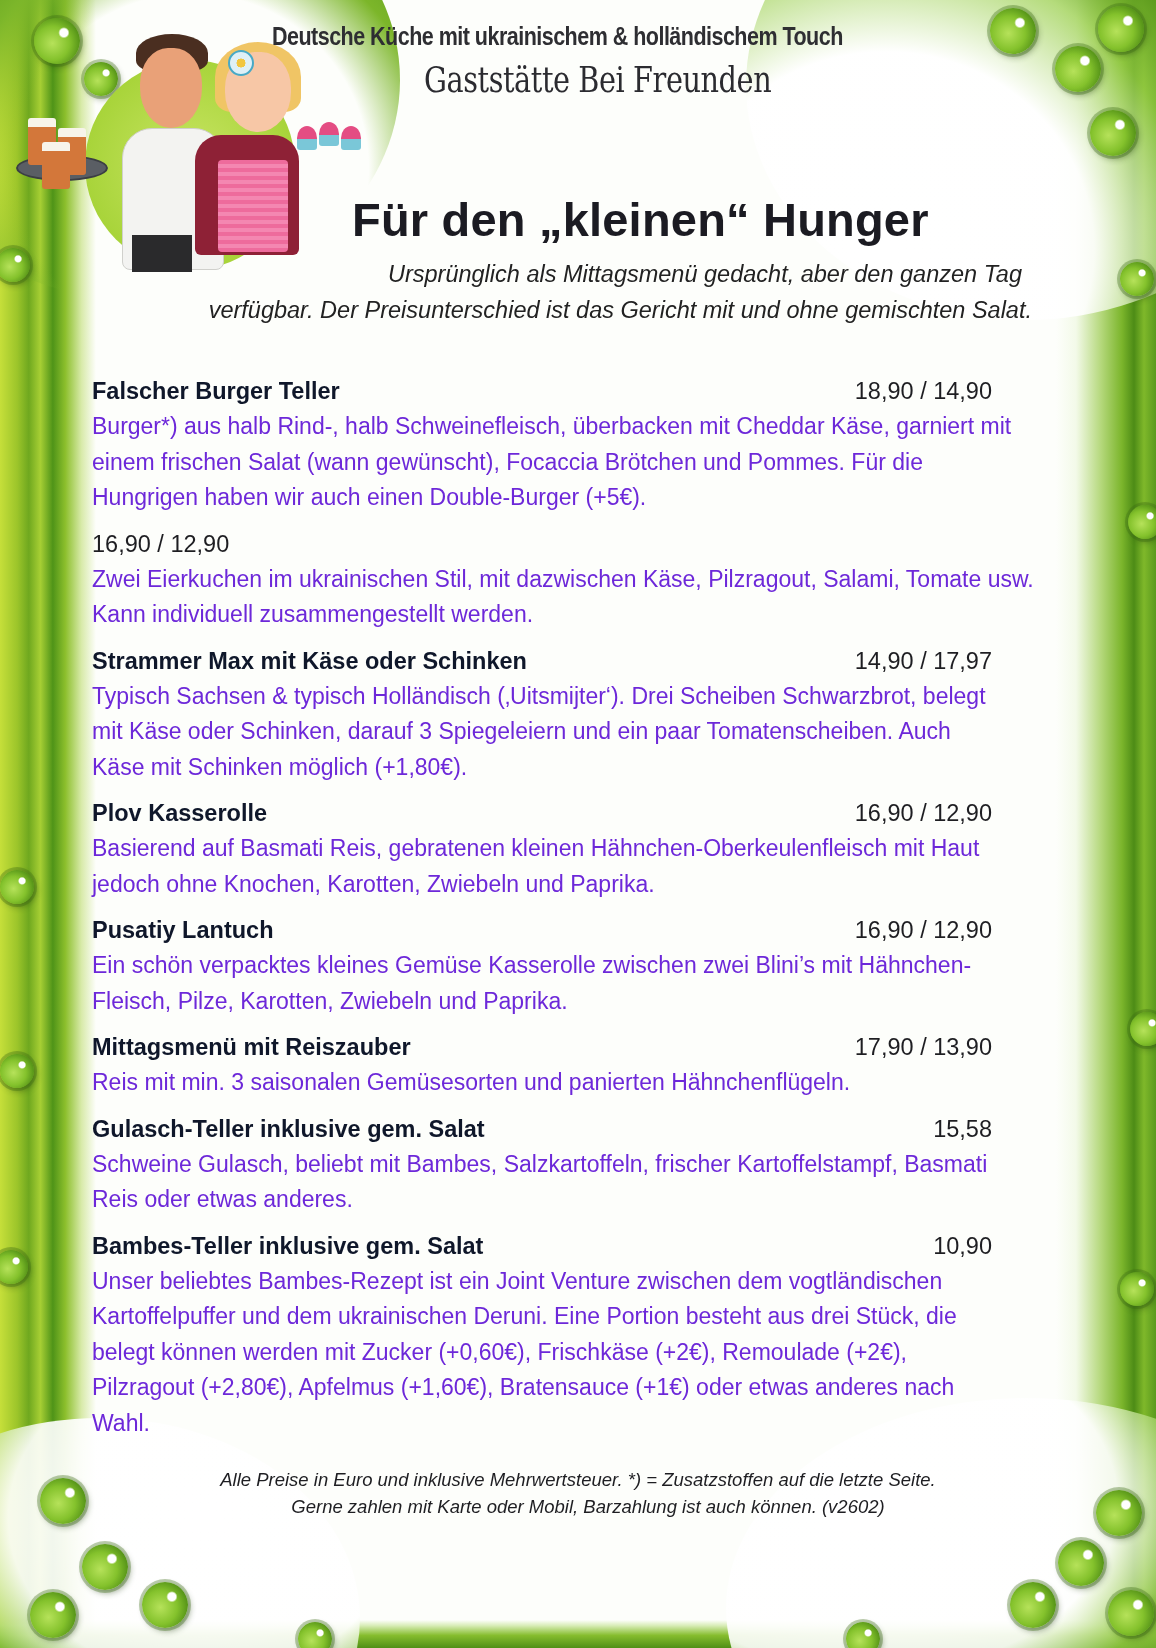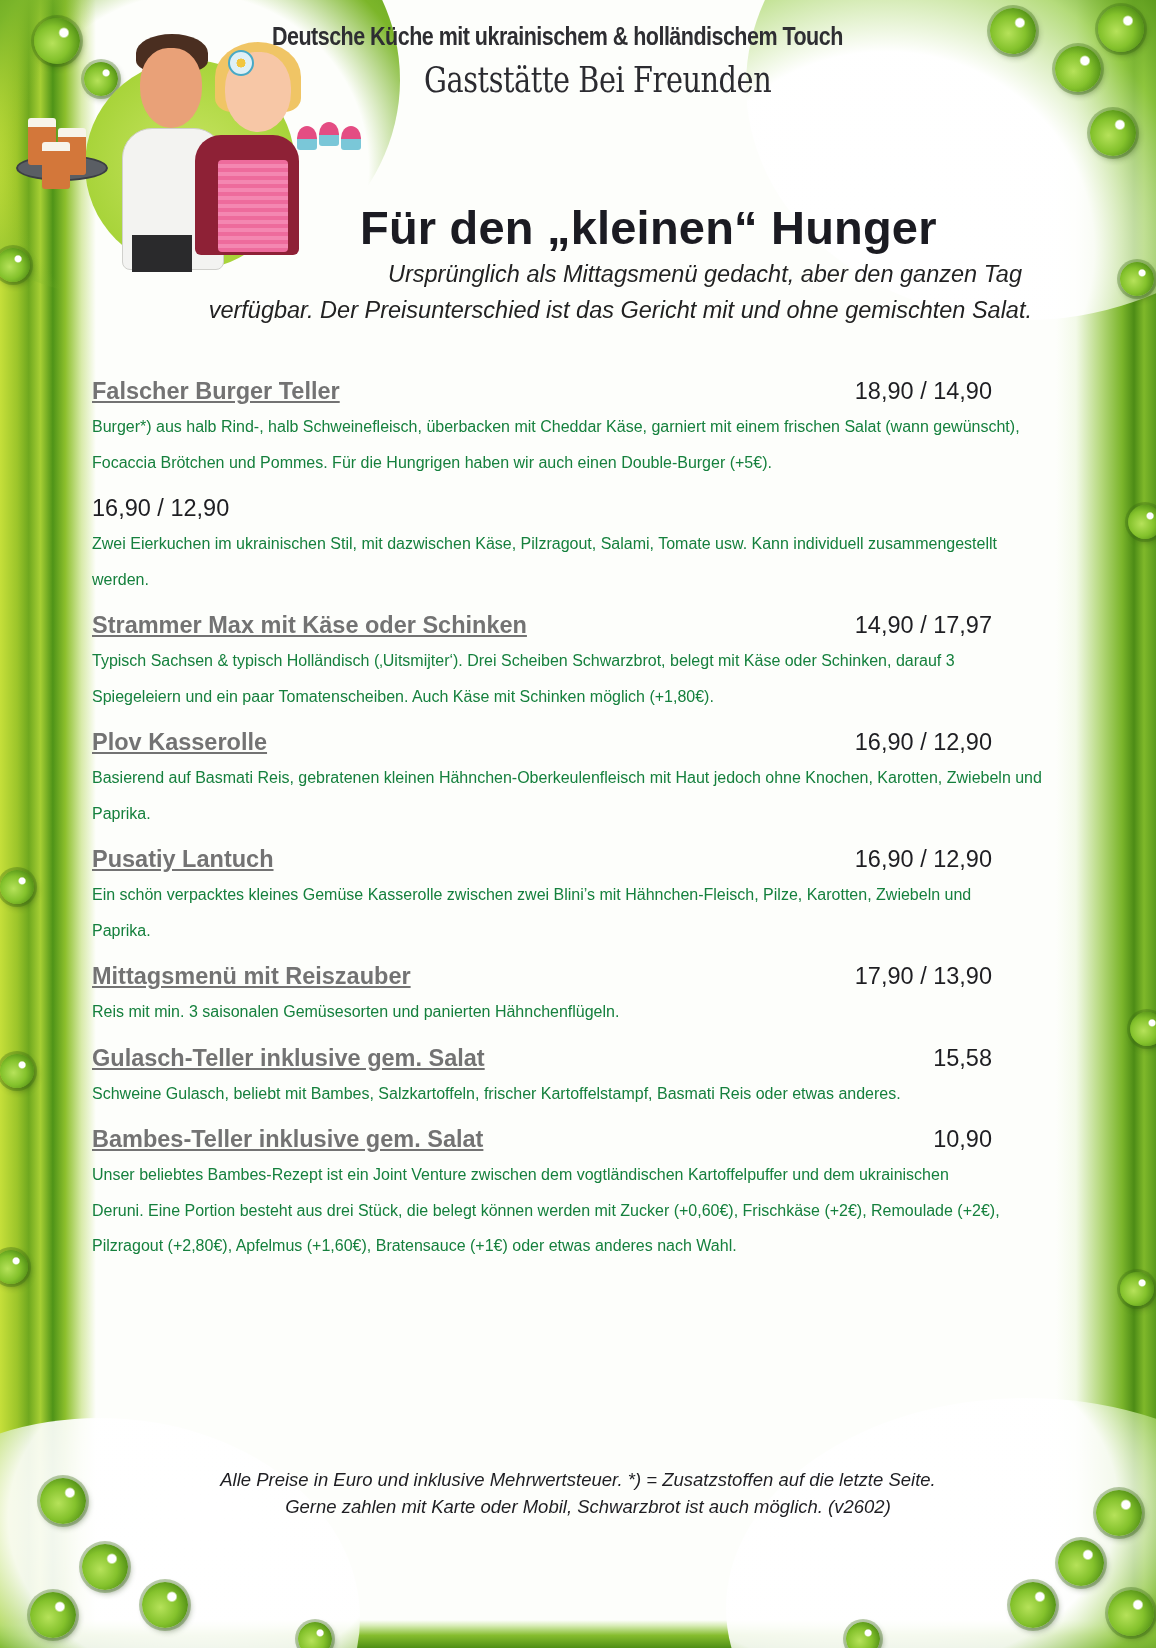--- a/index.html
+++ b/index.html
@@ -68,23 +68,23 @@
     .tagline { position: absolute; left: 272px; top: 22px; font-size: 25px; font-weight: bold; color: #2e2e32; letter-spacing: -0.6px; transform: scaleX(0.86); transform-origin: left top; white-space: nowrap; }
     .restaurant-name { position: absolute; left: 424px; top: 60px; font-family: "DejaVu Serif", "Liberation Serif", serif; font-size: 35px; color: #2b2b30; letter-spacing: -0.5px; transform: scaleX(0.82); transform-origin: left top; white-space: nowrap; }
     .page-title { position: absolute; left: 348px; top: 188px; font-size: 47px; font-weight: bold; color: #1b1b22; white-space: nowrap; letter-spacing: 0.2px; }
     .intro { position: absolute; left: 92px; top: 256px; width: 940px; font-size: 23.5px; font-style: italic; color: #222; line-height: 36px; text-align: right; }
     .intro .l1 { display: block; padding-right: 10px; }
     .intro .l2 { display: block; }
 
     .menu { position: absolute; left: 92px; top: 374px; width: 900px; }
     .item { margin-bottom: 11px; }
     .item-head { display: flex; justify-content: space-between; font-size: 23.5px; line-height: 35px; }
-    .item-name { font-weight: bold; color: #737373; text-decoration: underline; }
+    .item-name { font-weight: bold; color: #0f172a; }
     .item-price { color: #1e1e22; text-align: right; }
-    .item-desc { font-size: 16px; line-height: 35.5px; color: #15803d; width: 950px; }
+    .item-desc { font-size: 23px; line-height: 35.5px; color: #6d28d9; width: 950px; }
 
     .footer { position: absolute; left: 0; width: 1156px; top: 1466px; text-align: center; font-size: 18.5px; font-style: italic; color: #1e1e22; line-height: 27px; }
     .footer .line2 { padding-left: 20px; }
     .footer b { font-weight: normal; }
   </style>
 </head>
 <body>
 
 <div>
   <div class="frame-left"></div>
@@ -139,21 +139,21 @@
   <div class="cupcakes">
     <div class="cupcake" style="left:2px"></div>
     <div class="cupcake" style="left:24px;bottom:4px"></div>
     <div class="cupcake" style="left:46px"></div>
   </div>
 </div>
 
 <div class="tagline">Deutsche Küche mit ukrainischem &amp; holländischem Touch</div>
 <div class="restaurant-name">Gaststätte Bei Freunden</div>
 
-<h1 class="page-title" style="margin:12px">Für den „kleinen“ Hunger</h1>
+<h1 class="page-title" style="margin:4px">Für den „kleinen“ Hunger</h1>
 
 <div class="intro">
   <span class="l1">Ursprünglich als Mittagsmenü gedacht, aber den ganzen Tag</span>
   <span class="l2">verfügbar. Der Preisunterschied ist das Gericht mit und ohne gemischten Salat.</span>
 </div>
 
 <div class="menu">
   <div class="item">
     <div class="item-head">
       <span class="item-name">Falscher Burger Teller</span>
@@ -206,14 +206,14 @@
     <div class="item-head">
       <span class="item-name">Bambes-Teller inklusive gem. Salat</span>
       <span class="item-price">10,90</span>
     </div>
     <div class="item-desc" style="width:910px">Unser beliebtes Bambes-Rezept ist ein Joint Venture zwischen dem vogtländischen Kartoffelpuffer und dem ukrainischen Deruni. Eine Portion besteht aus drei Stück, die belegt können werden mit Zucker (+0,60€), Frischkäse (+2€), Remoulade (+2€), Pilzragout (+2,80€), Apfelmus (+1,60€), Bratensauce (+1€) oder etwas anderes nach Wahl.</div>
   </div>
 </div>
 
 <div class="footer">
   <div>Alle Preise in Euro und inklusive Mehrwertsteuer. *) = Zusatzstoffen auf die letzte Seite.</div>
-  <div class="line2"><b>Gerne zahlen mit Karte oder Mobil</b><span>, Schwarzbrot ist auch möglich. (v2602)</span></div>
+  <div class="line2"><b>Gerne zahlen mit Karte oder Mobil</b><span>, Barzahlung ist auch können. (v2602)</span></div>
 </div>
 
 </body></html>

